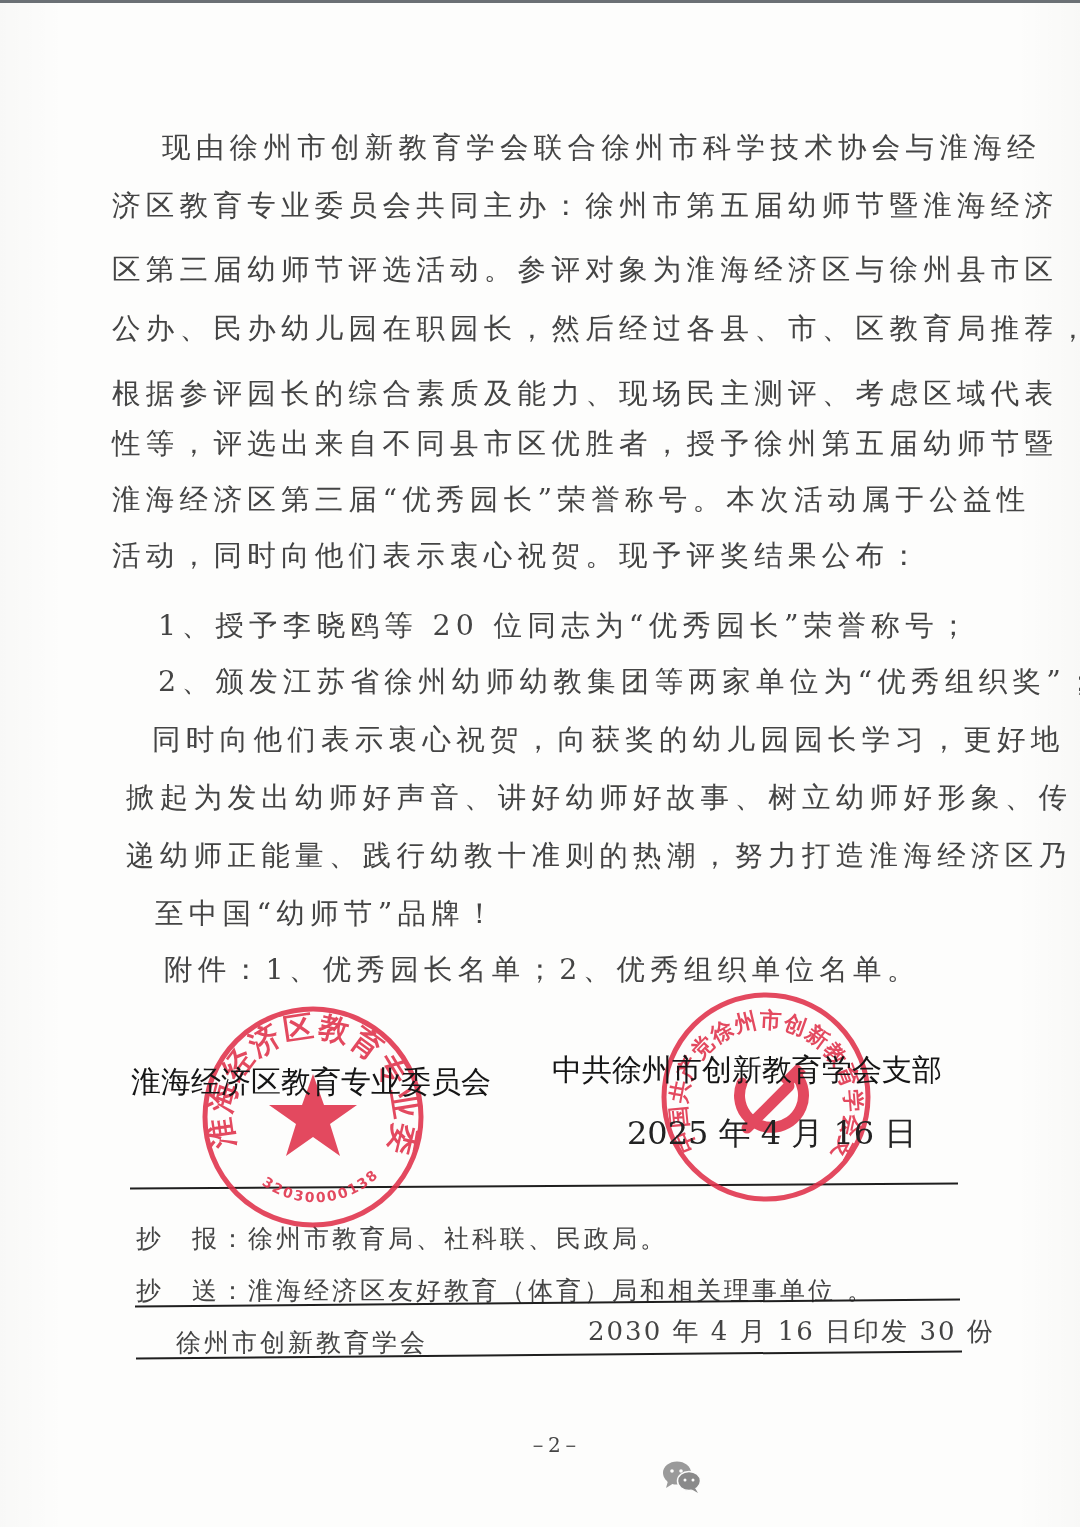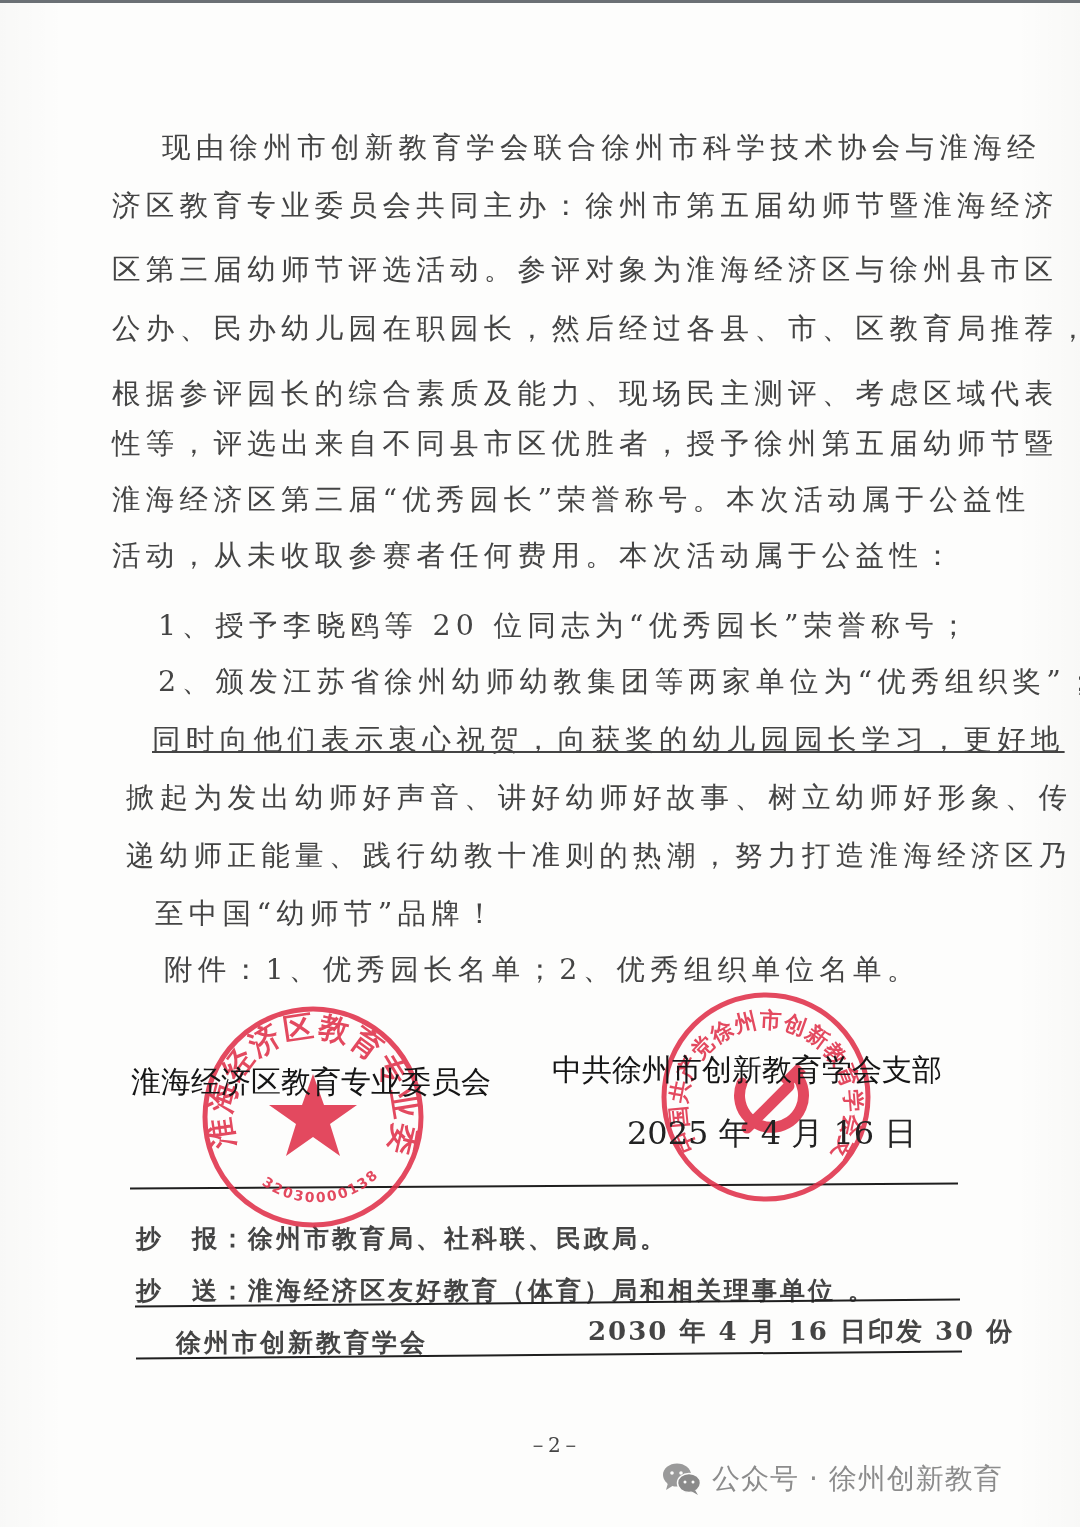--- a/index.html
+++ b/index.html
@@ -10,46 +10,46 @@
     color:#3a3a3a;
   }
   .topline { position:absolute; left:0; top:0; width:1080px; height:3px; background:#6b7075; }
   .page-shade { position:absolute; inset:3px 0 0 0;
     background:linear-gradient(90deg, rgba(0,0,0,0.02), rgba(0,0,0,0) 6%, rgba(0,0,0,0) 94%, rgba(0,0,0,0.02)); }
   .body-text { position:absolute; left:112px; width:825px; font-size:28.5px; letter-spacing:5.3px; color:#444; }
   .line { position:absolute; left:0; white-space:nowrap; height:40px; line-height:40px; }
   .signer { position:absolute; font-family:"DejaVu Sans","Liberation Sans",sans-serif; font-size:30px; color:#151515; white-space:nowrap; z-index:5; }
   .date { position:absolute; font-size:32px; color:#222; white-space:nowrap; z-index:5; }
   .rule { position:absolute; height:2px; background:#1f1f1f; }
-  .foot { position:absolute; font-size:25px; letter-spacing:3px; color:#444; white-space:nowrap;font-weight:bold; }
+  .foot { position:absolute; font-size:25px; letter-spacing:3px; color:#444; white-space:nowrap; }
   .pageno { position:absolute; left:528px; top:1432px; font-size:20px; color:#444; }
   .watermark { position:absolute; left:662px; top:1460px; display:flex; align-items:center; gap:10px;
     font-family:"DejaVu Sans","Liberation Sans",sans-serif; font-size:28px; color:#8c8c8c; letter-spacing:1px; }
   .seal { position:absolute; z-index:3; opacity:0.88; }
 </style>
 </head>
 <body>
 
 <div class="topline"></div>
 <div class="page-shade"></div>
 
 <div class="body-text" style="top:128px;">
   <div class="line" style="top:0;left:50px;">现由徐州市创新教育学会联合徐州市科学技术协会与淮海经</div>
   <div class="line" style="top:58px;">济区教育专业委员会共同主办：徐州市第五届幼师节暨淮海经济</div>
   <div class="line" style="top:122px;">区第三届幼师节评选活动。参评对象为淮海经济区与徐州县市区</div>
   <div class="line" style="top:181px;">公办、民办幼儿园在职园长，然后经过各县、市、区教育局推荐，</div>
   <div class="line" style="top:237px;margin-top:9px;">根据参评园长的综合素质及能力、现场民主测评、考虑区域代表</div>
   <div class="line" style="top:296px;">性等，评选出来自不同县市区优胜者，授予徐州第五届幼师节暨</div>
   <div class="line" style="top:352px;">淮海经济区第三届“优秀园长”荣誉称号。本次活动属于公益性</div>
-  <div class="line" style="top:408px;">活动，从未收取参赛者任何费用。本次活动属于公益性：</div>
+  <div class="line" style="top:408px;">活动，同时向他们表示衷心祝贺。现予评奖结果公布：</div>
 
   <div class="line" style="top:478px;left:46px;">1、授予李晓鸥等 20 位同志为“优秀园长”荣誉称号；</div>
   <div class="line" style="top:534px;left:46px;">2、颁发江苏省徐州幼师幼教集团等两家单位为“优秀组织奖”；</div>
 
-  <div class="line" style="top:592px;left:40px;text-decoration:underline;">同时向他们表示衷心祝贺，向获奖的幼儿园园长学习，更好地</div>
+  <div class="line" style="top:592px;left:40px;">同时向他们表示衷心祝贺，向获奖的幼儿园园长学习，更好地</div>
   <div class="line" style="top:650px;left:14px;">掀起为发出幼师好声音、讲好幼师好故事、树立幼师好形象、传</div>
   <div class="line" style="top:708px;left:14px;">递幼师正能量、践行幼教十准则的热潮，努力打造淮海经济区乃</div>
   <div class="line" style="top:766px;left:14px;margin-left:29px;">至中国“幼师节”品牌！</div>
 
   <div class="line" style="top:822px;left:52px;text-align:right;">附件：1、优秀园长名单；2、优秀组织单位名单。</div>
 </div>
 
 <svg class="seal" style="left:198px;top:1002px;" width="230" height="230" viewBox="0 0 230 230">
   <circle cx="115" cy="115" r="108" fill="none" stroke="#e0314a" stroke-width="5"></circle>
   <defs>
@@ -98,14 +98,13 @@
   <svg width="40" height="34" viewBox="0 0 40 34">
     <ellipse cx="15" cy="13" rx="14" ry="11.5" fill="#9a9a9a"></ellipse>
     <path d="M 6 21 L 4 28 L 12 23 Z" fill="#9a9a9a"></path>
     <circle cx="10" cy="11" r="1.8" fill="#fdfdfc"></circle>
     <circle cx="19" cy="11" r="1.8" fill="#fdfdfc"></circle>
     <ellipse cx="27" cy="21" rx="11.5" ry="9.5" fill="#8a8a8a" stroke="#fdfdfc" stroke-width="1.5"></ellipse>
     <path d="M 33 28 L 36 33 L 29 29 Z" fill="#8a8a8a"></path>
     <circle cx="23" cy="20" r="1.5" fill="#fdfdfc"></circle>
     <circle cx="31" cy="20" r="1.5" fill="#fdfdfc"></circle>
   </svg>
-  <span>公众号 · 徐州创新教育</span>
 </div>
 
 </body></html>

